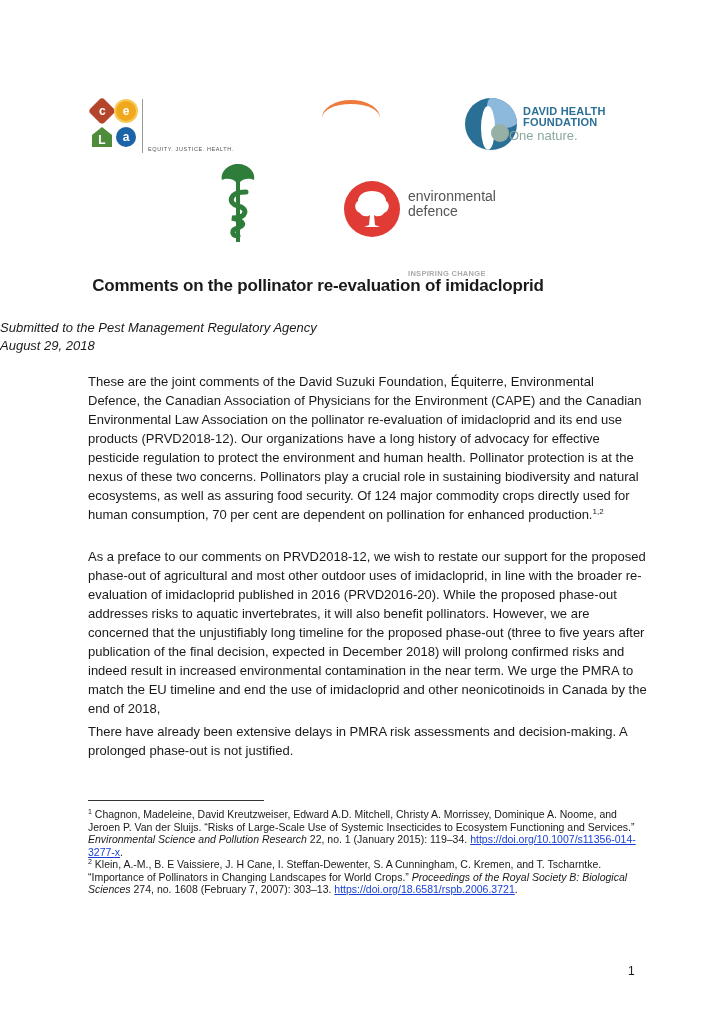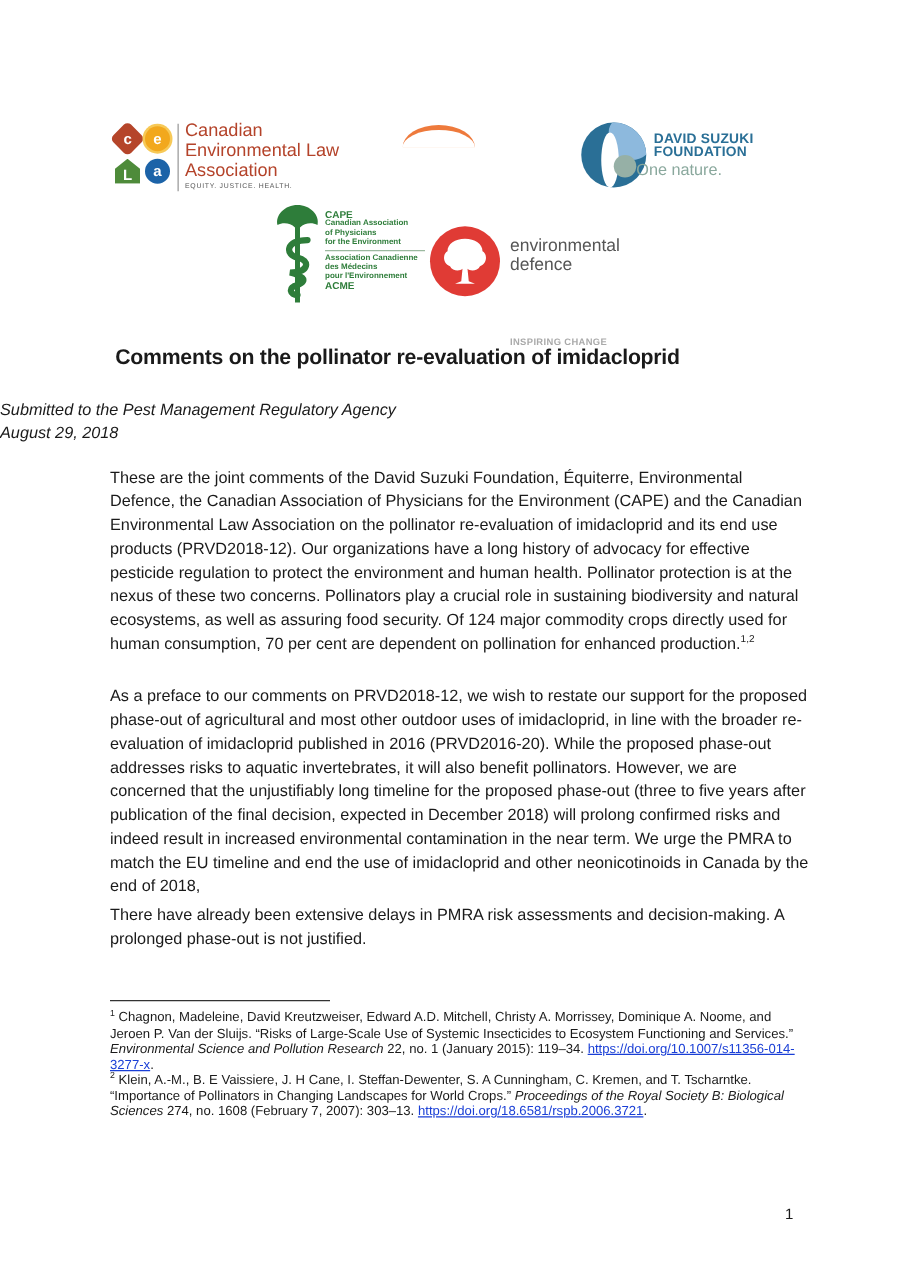--- a/index.html
+++ b/index.html
@@ -72,62 +72,46 @@
         <span>e</span>
       </div>
     <div class="ic ic-l">
         <span style="margin-top:5px">L</span>
       </div>
     <div class="ic ic-a">
         <span>a</span>
       </div>
   </div>
   <div class="cela-divider"></div>
-  <div class="cela-text">
-    <div>Canadian</div>
-    <div>Environmental Law</div>
-    <div>Association</div>
-  </div>
   <div class="cela-tag">EQUITY. JUSTICE. HEALTH.</div>
 </div>
 
 <div class="abs equi">
   <div class="equi-arc"></div>
 </div>
 
 <div class="abs dsf">
   <div class="dsf-circle">
     <div class="w1"></div>
       <div class="w2"></div>
       <div class="w3"></div>
   </div>
   <div class="dsf-name">
-    <div>DAVID SUZUKI</div>
+    <div>DAVID HEALTH</div>
     <div>FOUNDATION</div>
   </div>
   <div class="dsf-tag">One nature.</div>
 </div>
 
 <div class="abs cape">
   <svg class="cape-sym" viewBox="0 0 40 82">
     <path d="M20 2 C10 2 2 10 4 18 C8 16 14 16 18 20 L18 24 L22 24 L22 20 C26 16 32 16 36 18 C38 10 30 2 20 2 Z" fill="#2e7d3a"></path>
     <rect x="18" y="22" width="4" height="58" fill="#2e7d3a"></rect>
     <path d="M28 30 C10 30 10 42 20 44 C30 46 30 56 14 56 C22 58 30 62 20 66 C12 68 14 74 20 74" stroke="#2e7d3a" stroke-width="5" fill="none" stroke-linecap="round"></path>
   </svg>
-  <div class="cape-text">
-    <div class="big">CAPE</div>
-    <div>Canadian Association</div>
-    <div>of Physicians</div>
-    <div>for the Environment</div>
-    <span class="cape-rule"></span>
-    <div>Association Canadienne</div>
-    <div>des Médecins</div>
-    <div>pour l'Environnement</div>
-    <div class="big">ACME</div>
-  </div>
 </div>
 
 <div class="abs ed">
   <div class="ed-circle">
     <svg viewBox="0 0 56 56" width="56" height="56">
       <path d="M28 10 C20 10 14 14 14 20 C10 22 10 30 16 32 C18 36 24 36 26 34 L25 44 L20 46 L36 46 L31 44 L30 34 C32 36 38 36 40 32 C46 30 46 22 42 20 C42 14 36 10 28 10 Z" fill="#ffffff"></path>
     </svg>
   </div>
   <div class="ed-text">
     <div>environmental</div>

